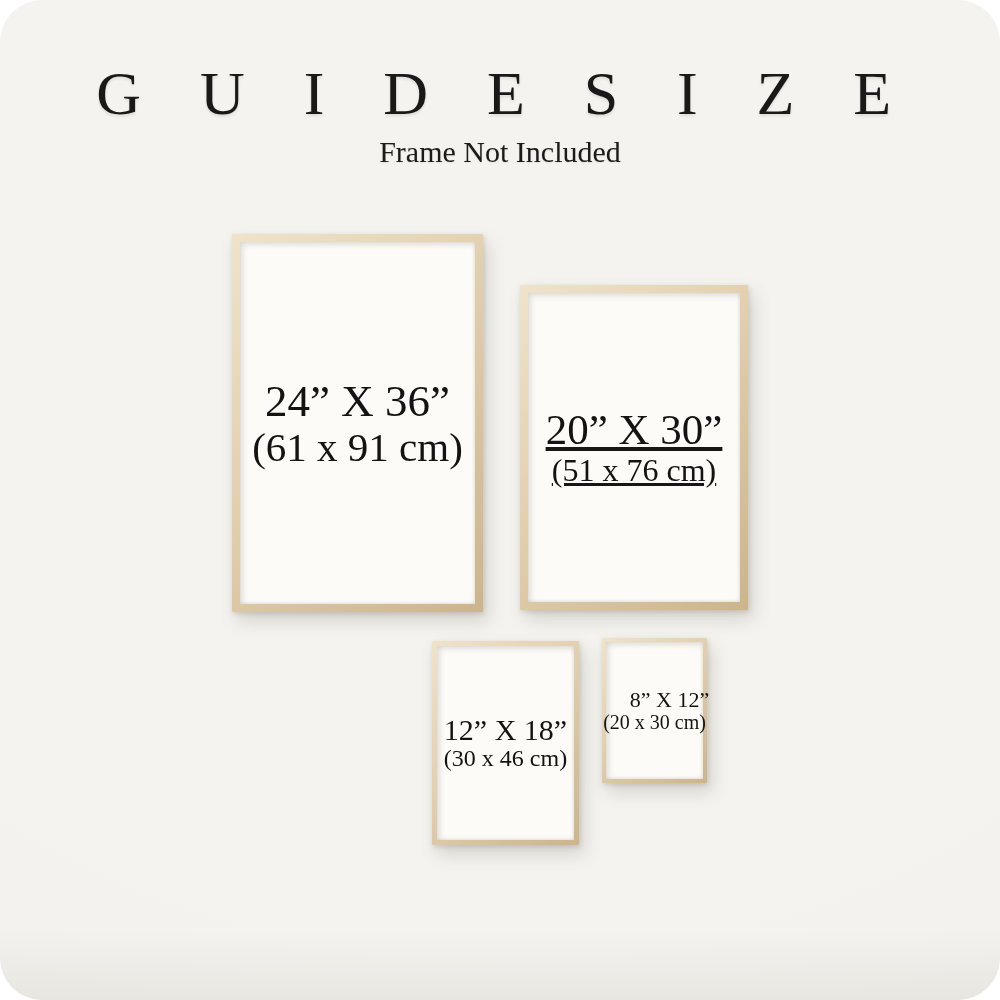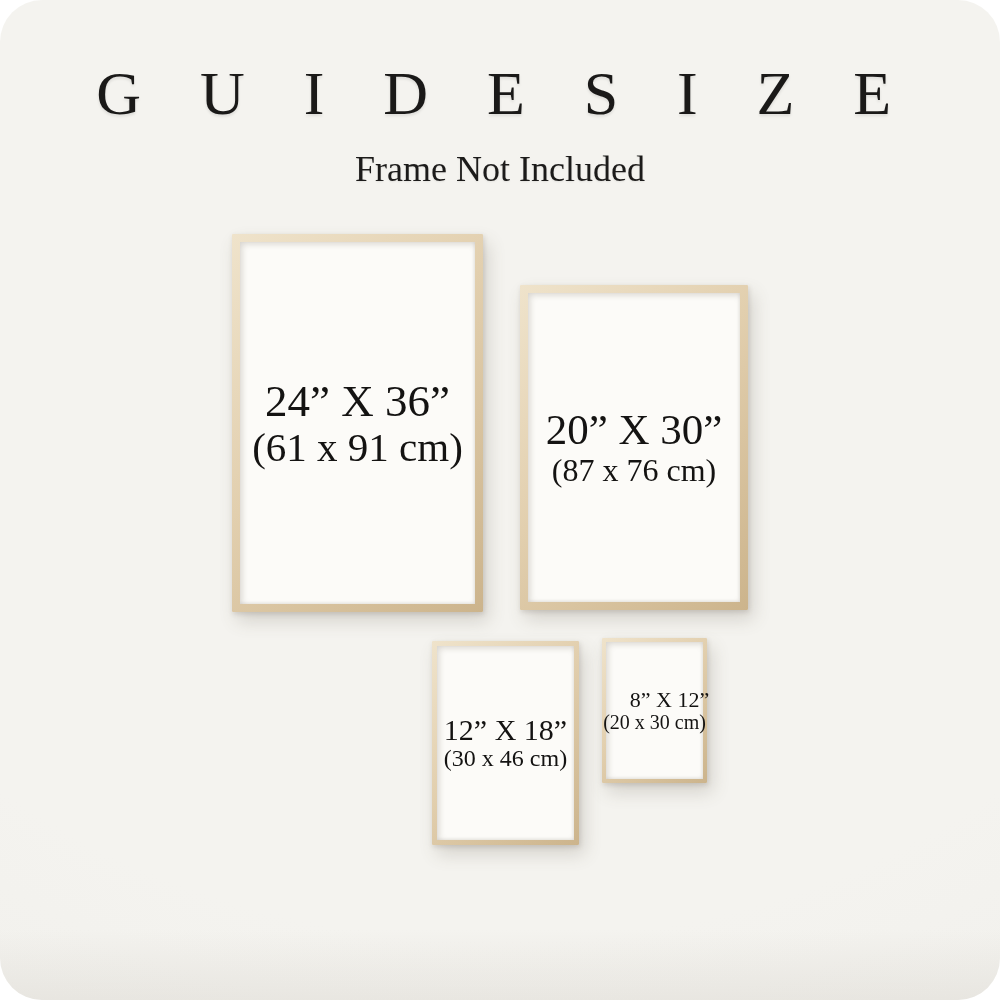--- a/index.html
+++ b/index.html
@@ -30,22 +30,22 @@
   .title {
     font-size: 62px;
     letter-spacing: 0.20em;
     word-spacing: 0.30em;
     font-weight: 500;
     color: #1a1918;
     text-shadow: 0 2px 3px rgba(0,0,0,0.10);
     white-space: nowrap;
   }
   .subtitle {
-    margin-top: 19px;
-    font-size: 36px;
+    margin-top: 6px;
+    font-size: 30px;
     font-weight: 500;
     color: #1c1b1a;
     text-shadow: 0 1px 2px rgba(0,0,0,0.08);
     white-space: nowrap;
   }
   
   .frame {
     position: absolute;
     box-sizing: border-box;
     background: linear-gradient(135deg, #efe3cb 0%, #e2cfae 45%, #ccb48c 100%);
@@ -70,21 +70,21 @@
   .size-label { color: #141312; white-space: nowrap; }
   .cm-label   { color: #141312; white-space: nowrap; }
 
   
   .f1 { left: 232px; top: 234px; width: 251px; height: 378px; padding-left: 18px; }
   .f1 .paper { left: 8px; top: 8px; right: 8px; bottom: 8px; }
   .f1 .size-label { font-size: 45px; }
   .f1 .cm-label   { font-size: 41px; }
 
   .f2 { left: 520px; top: 285px; width: 228px; height: 325px; }
-  .f2 .paper { left: 8px; top: 8px; right: 8px; bottom: 8px; }
+  .f2 .paper { left: 8px; top: 8px; right: 8px; bottom: 8px; text-decoration: underline; }
   .f2 .size-label { font-size: 43px; }
   .f2 .cm-label   { font-size: 32px; }
 
   .f3 { left: 233px; top: 637px; width: 179px; height: 256px; }
   .f3 .paper { left: 6px; top: 6px; right: 6px; bottom: 6px; }
   .f3 .size-label { font-size: 36px; }
   .f3 .cm-label   { font-size: 27px; }
 
   .f4 { left: 432px; top: 641px; width: 147px; height: 204px; }
   .f4 .paper { left: 5px; top: 5px; right: 5px; bottom: 5px; }
@@ -118,21 +118,21 @@
   <div class="frame f1">
     <div class="paper">
       <div class="size-label">24” X 36”</div>
       <div class="cm-label">(61 x 91 cm)</div>
     </div>
   </div>
 
   <div class="frame f2">
     <div class="paper">
       <div class="size-label">20” X 30”</div>
-      <div class="cm-label">(87 x 76 cm)</div>
+      <div class="cm-label">(51 x 76 cm)</div>
     </div>
   </div>
 
 
   <div class="frame f4">
     <div class="paper">
       <div class="size-label">12” X 18”</div>
       <div class="cm-label">(30 x 46 cm)</div>
     </div>
   </div>

